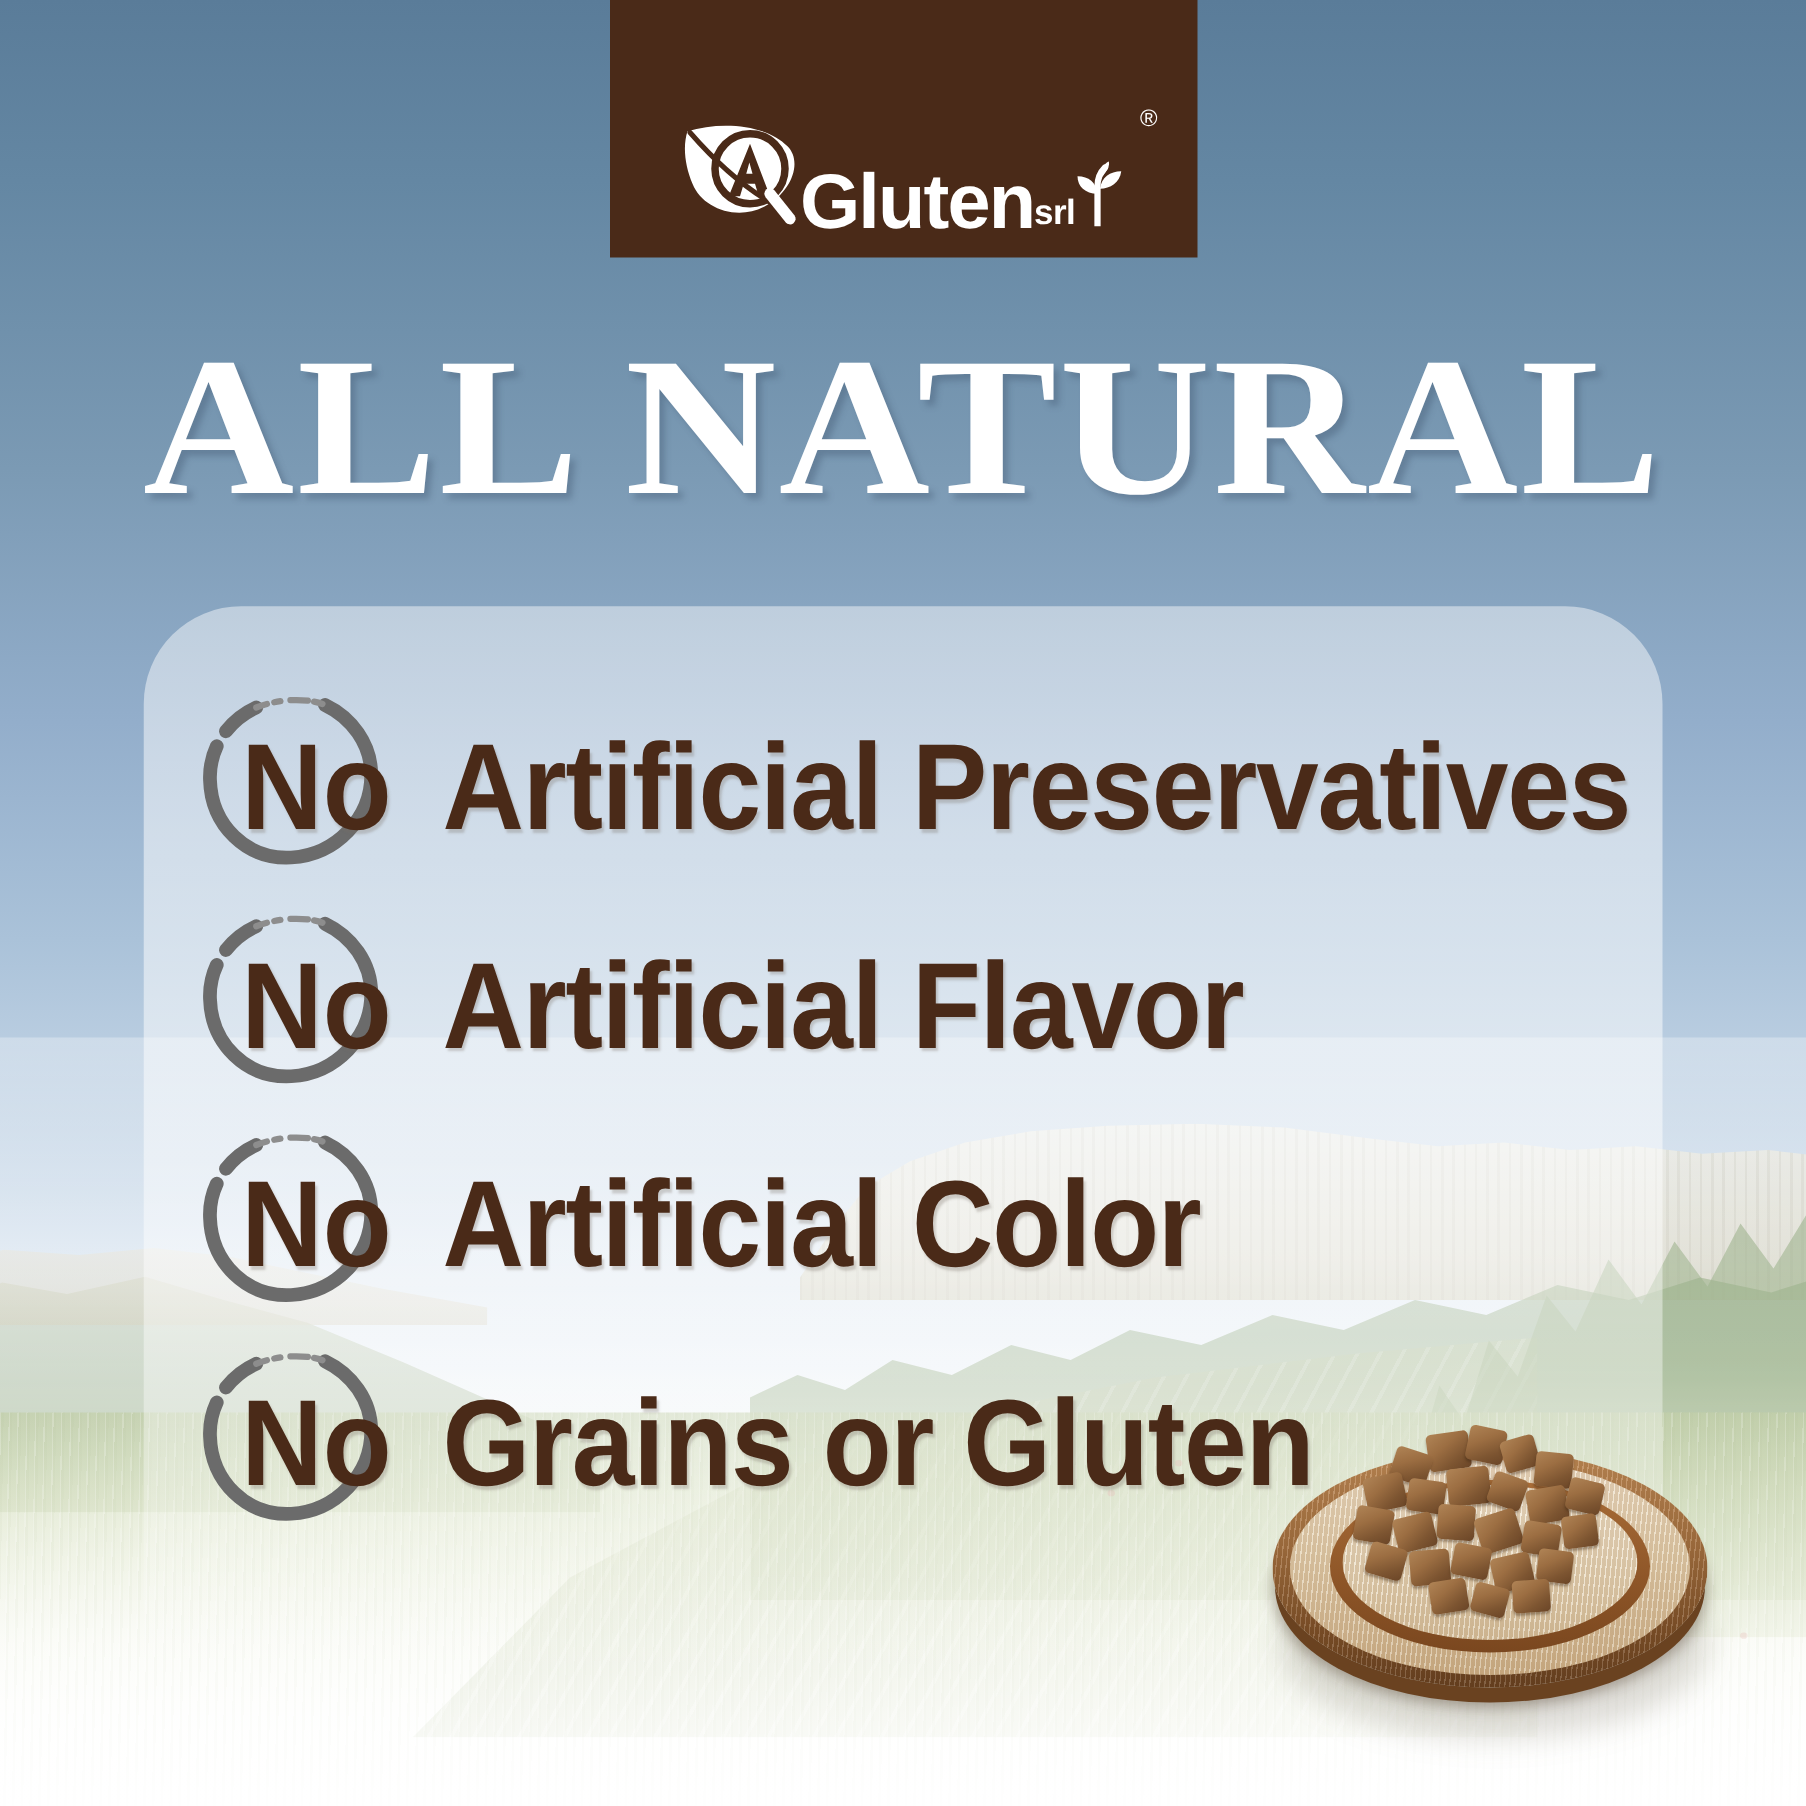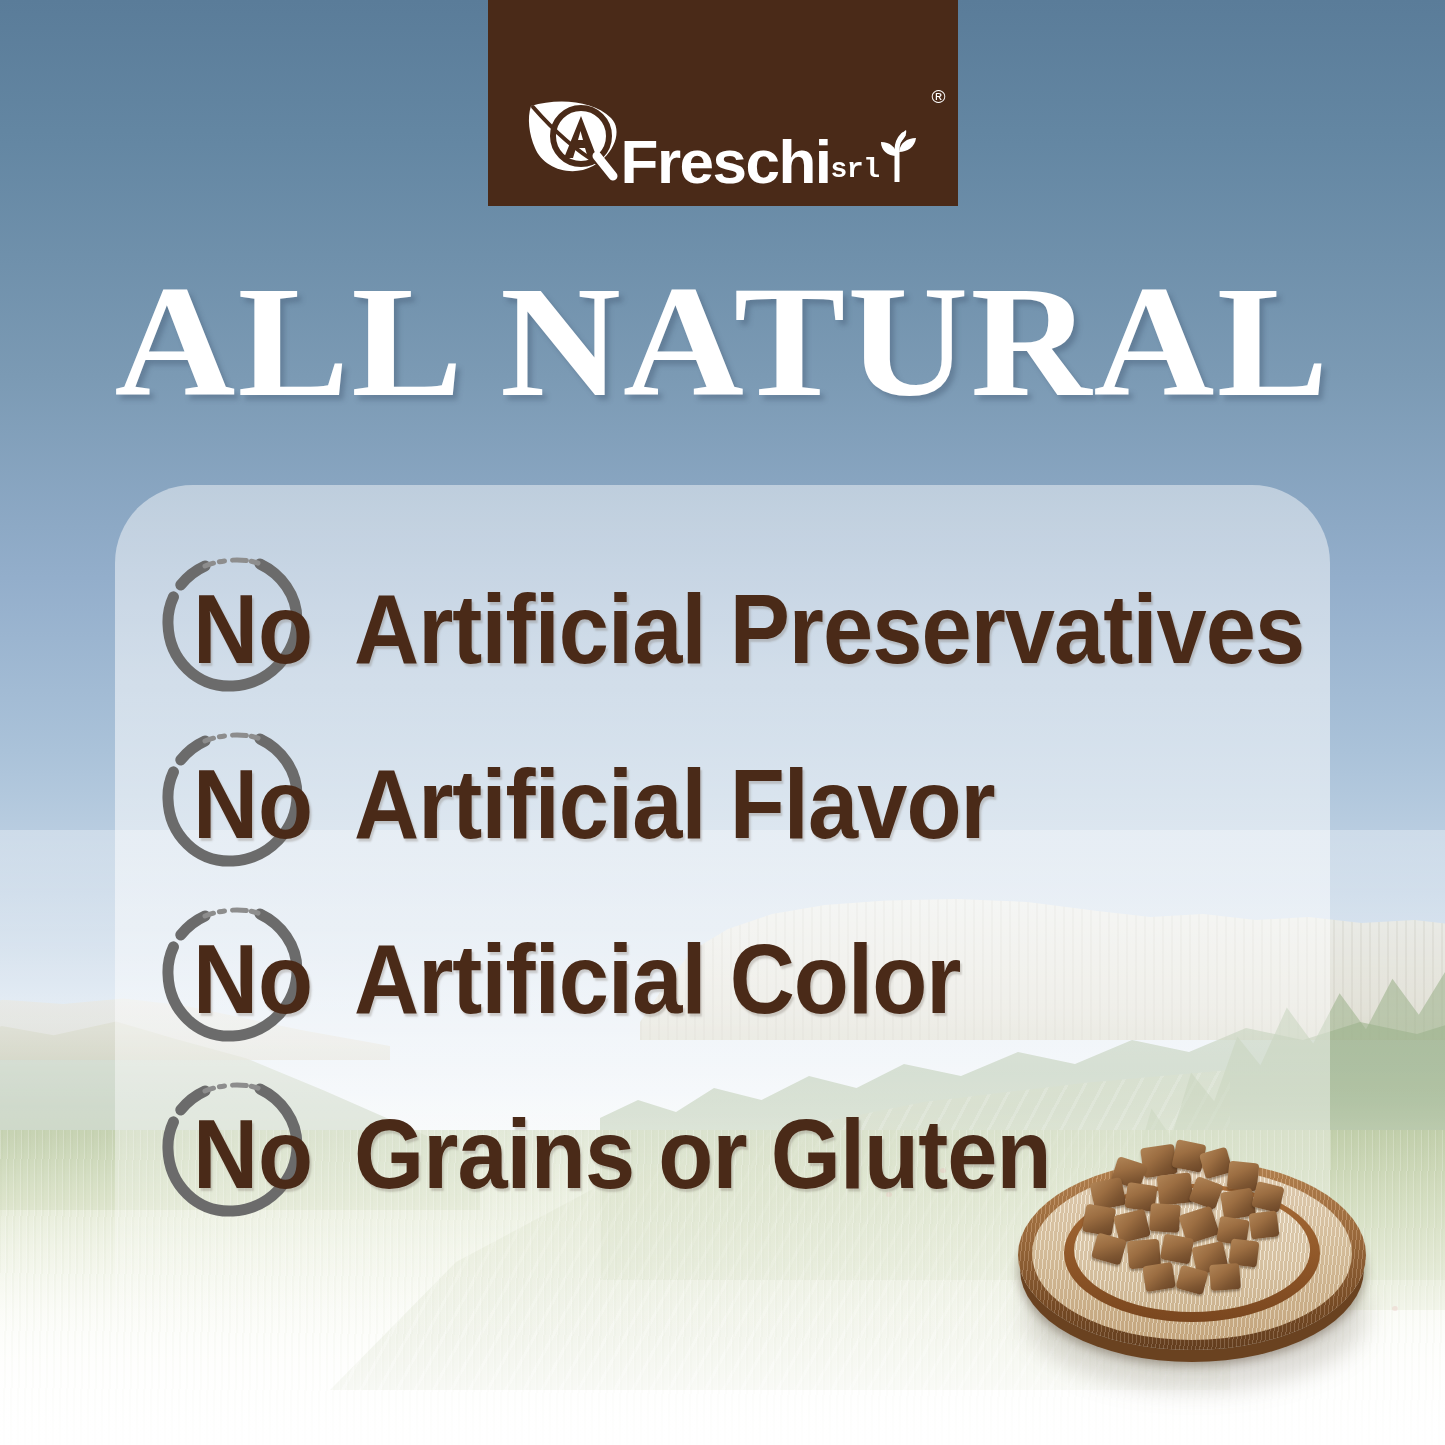--- a/index.html
+++ b/index.html
@@ -207,21 +207,21 @@
     color: #ffffff;
     font-family: "Liberation Sans", sans-serif;
     font-weight: bold;
     font-size: 62px;
     letter-spacing: -1.5px;
     line-height: .82;
     margin-left: -14px;
   }
   .logo-srl {
     color: #ffffff;
-    font-family: Liberation Mono, monospace;
+    font-family: Liberation Sans, sans-serif;
     font-weight: bold;
     font-size: 28px;
     line-height: 1;
     margin-left: -4px;
     margin-bottom: 4px;
     letter-spacing: -.5px;
   }
   .logo-sprout { margin-left: -4px; margin-bottom: 2px; }
   .logo-reg {
     position: absolute;
@@ -441,21 +441,21 @@
           <path d="M6 15 C 26 38, 48 58, 72 72" stroke="#4a2a18" stroke-width="4" fill="none" stroke-linecap="round"></path>
 
           <circle cx="54" cy="44" r="28" fill="none" stroke="#4a2a18" stroke-width="6"></circle>
 
           <path d="M54 24 L 70 66 L 61 66 L 58 56 L 49 56 L 46 66 L 37 66 Z M 51 48 L 56 48 L 53.5 39 Z" fill="#4a2a18"></path>
 
           <path d="M70 64 L 86 84" stroke="#ffffff" stroke-width="9" stroke-linecap="round"></path>
           <path d="M70 64 L 86 84" stroke="#ffffff" stroke-width="6" stroke-linecap="round"></path>
         </svg>
       </span>
-      <span class="logo-word">Freschi</span>
+      <span class="logo-word">Gluten</span>
       <span class="logo-srl">srl</span>
       <span class="logo-sprout">
         <svg width="40" height="52" viewBox="0 0 40 52" aria-hidden="true">
           <path d="M18 52 L18 20 C18 14, 20 9, 24 5" stroke="#ffffff" stroke-width="5" fill="none" stroke-linecap="round"></path>
           <path d="M18 26 C 8 26, 2 20, 2 12 C 11 12, 17 17, 18 26 Z" fill="#ffffff"></path>
           <path d="M20 22 C 28 22, 36 17, 37 8 C 28 8, 21 13, 20 22 Z" fill="#ffffff"></path>
           <path d="M21 13 C 26 8, 28 3, 27 0 C 22 3, 20 8, 21 13 Z" fill="#ffffff"></path>
         </svg>
       </span>
       <span class="logo-reg">®</span>

